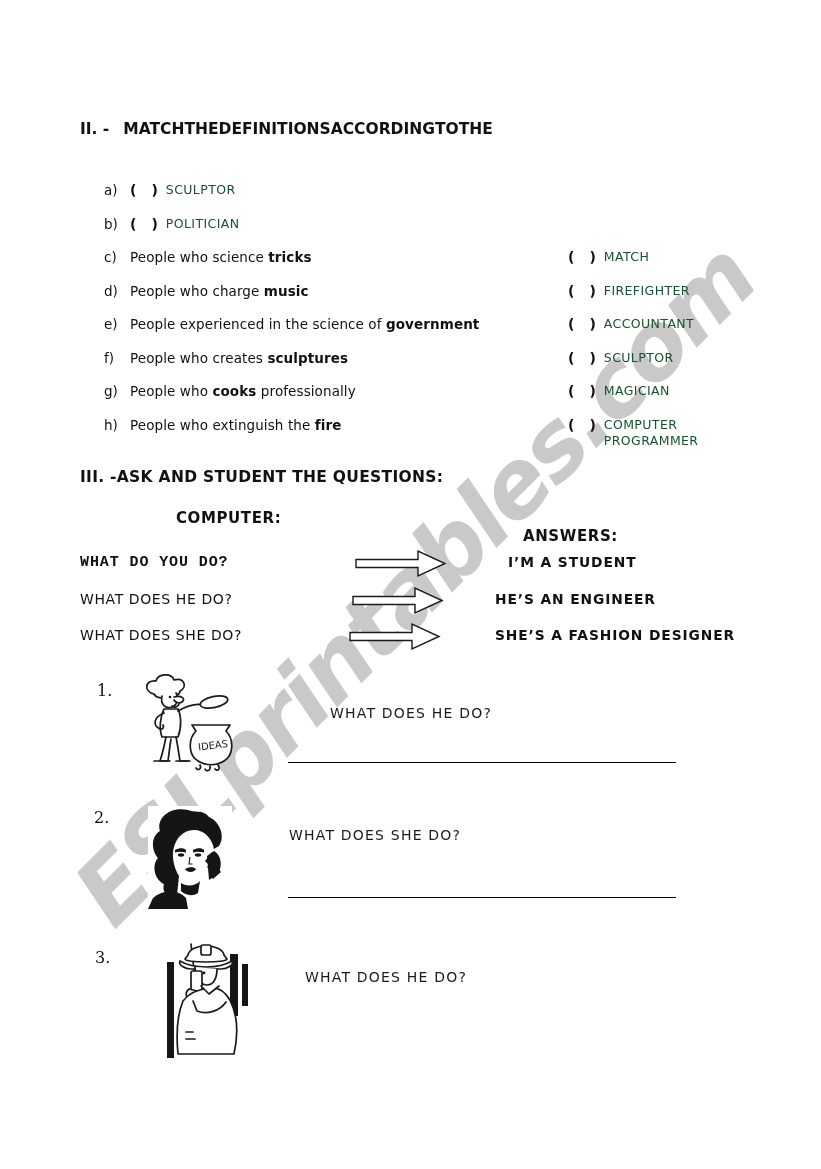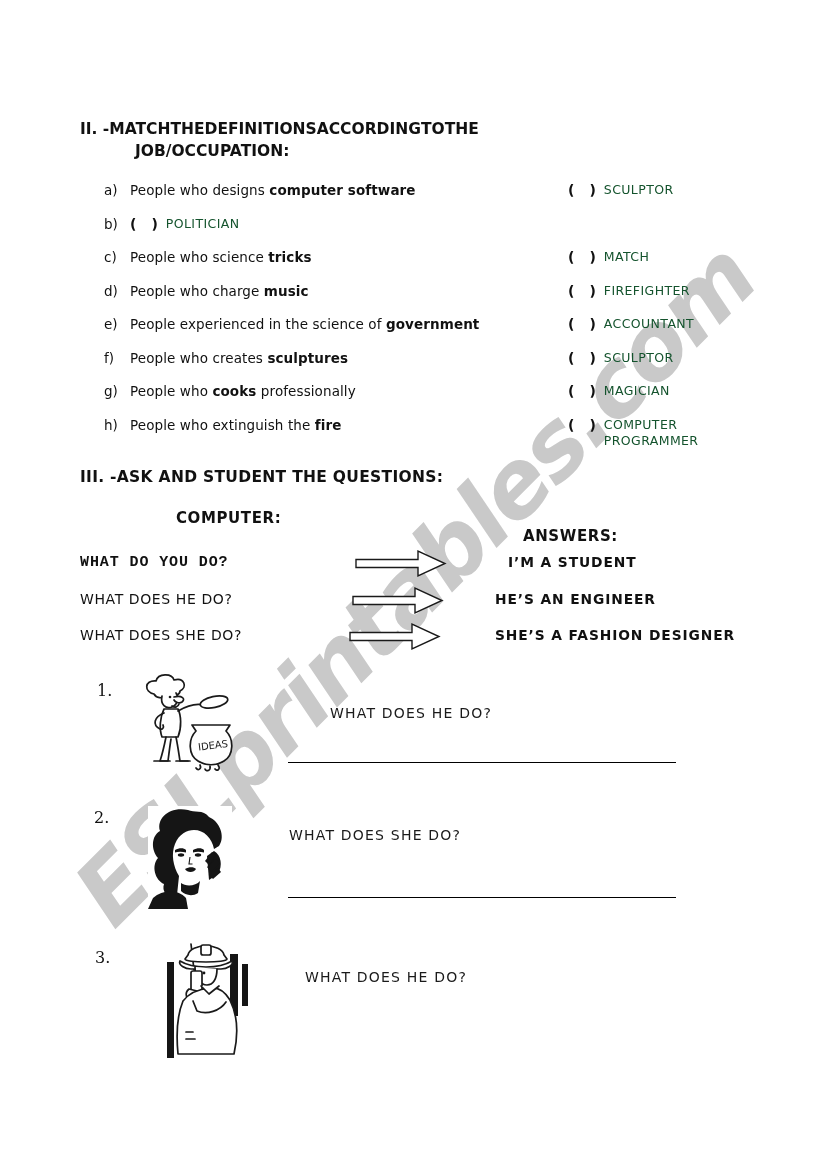--- a/index.html
+++ b/index.html
@@ -12,21 +12,21 @@
     position:absolute;left:415px;top:585px;z-index:0;
     transform:translate(-50%,-50%) rotate(-45deg);
     font-size:92px;font-weight:bold;font-style:italic;letter-spacing:-3px;
     white-space:nowrap;color:#c9c9c9;user-select:none;
   }
   .content{position:absolute;inset:0;z-index:1;}
 
   
   .s2-title{position:absolute;left:80px;top:118px;width:670px;font-weight:bold;font-size:15.5px;line-height:22px;}
   .s2-line1{display:flex;}
-  .s2-num{white-space:pre;margin-right:0;}
+  .s2-num{white-space:pre;margin-right:14px;}
   .s2-words{flex:1;display:flex;}
   .s2-line2{margin-left:55px;}
 
   .s2-items{position:absolute;left:104px;top:180px;width:660px;}
   .mrow{display:flex;align-items:flex-start;margin-bottom:13.5px;font-size:13.5px;line-height:20px;}
   .ltr{width:26px;flex:none;}
   .def{width:438px;flex:none;letter-spacing:.1px;}
   .def b{letter-spacing:.1px;}
   .ansc{flex:1;display:flex;gap:8px;align-items:flex-start;}
   .paren{font-weight:bold;font-size:14px;white-space:pre;}
@@ -70,28 +70,26 @@
         <span class="s2-num">II. -</span>
         <span class="s2-words">
           <span>MATCH</span>
           <span>THE</span>
           <span>DEFINITIONS</span>
           <span>ACCORDING</span>
           <span>TO</span>
           <span>THE</span>
         </span>
       </div>
-      <div class="s2-line2">JOB/OCCUPATION:</div>
     </div>
 
     <div class="s2-items">
 
       <div class="mrow">
         <span class="ltr">a)</span>
-        <span class="def"><span>People who designs </span><b>computer software</b><span></span></span>
         <span class="ansc">
           <span class="paren"><span>(</span><span class="pgap"></span><span>)</span></span>
           <span class="occ">SCULPTOR</span>
         </span>
       </div>
 
       <div class="mrow">
         <span class="ltr">b)</span>
         <span class="ansc">
           <span class="paren"><span>(</span><span class="pgap"></span><span>)</span></span>

